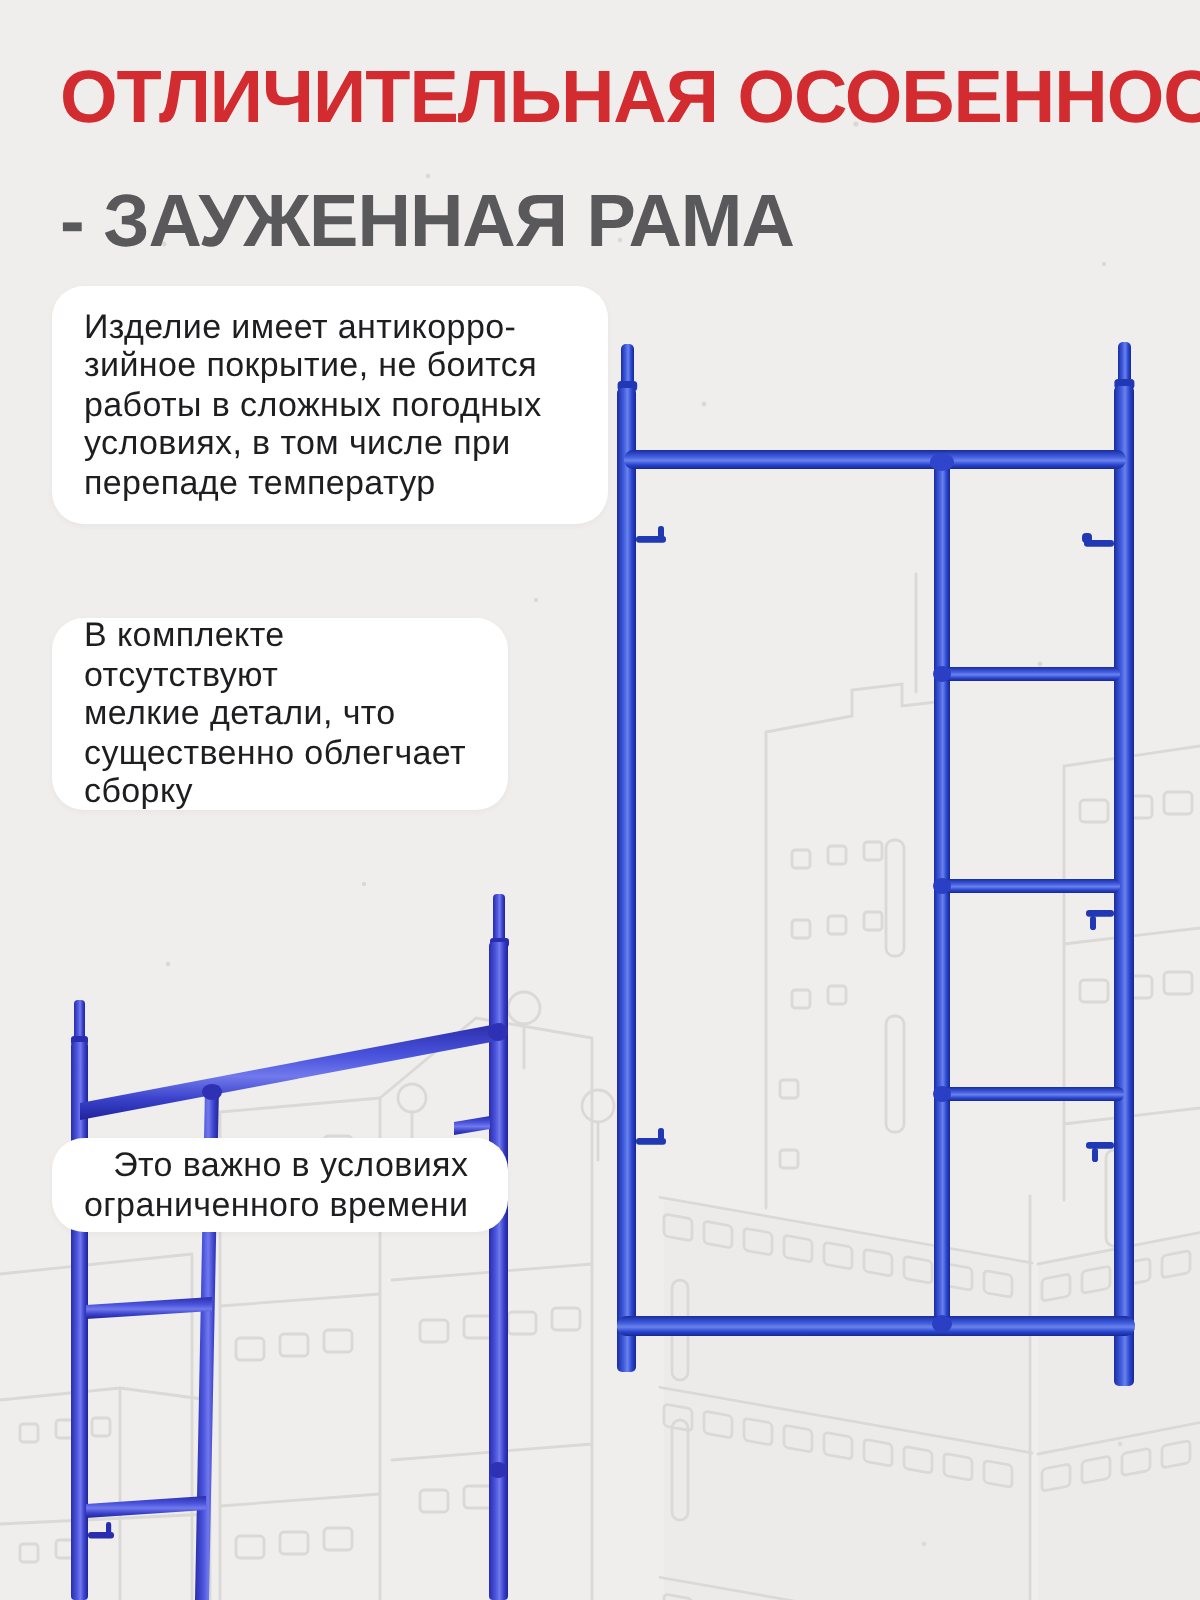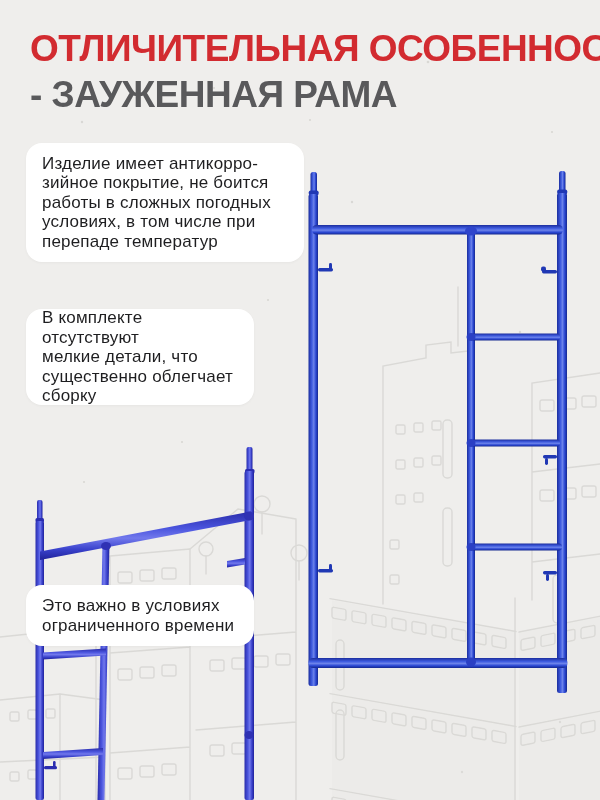--- a/index.html
+++ b/index.html
@@ -11,35 +11,35 @@
     -webkit-font-smoothing:antialiased;
   }
   #scene{position:absolute;left:0;top:0;width:600px;height:800px;display:block;}
   .header{position:absolute;left:30px;top:26px;width:560px;z-index:3;}
   .title{
     font-size:37px;font-weight:700;letter-spacing:-.5px;line-height:46px;
     color:var(--accent-red,#d22b30);white-space:nowrap;
   }
   .subtitle{
     font-size:37px;font-weight:700;letter-spacing:-.5px;line-height:46px;
-    color:var(--subtitle-gray,#59595b);white-space:nowrap;margin-top:0;
+    color:var(--subtitle-gray,#59595b);white-space:nowrap;margin-top:16px;
   }
   .card{
     position:absolute;background:var(--card-background,#ffffff);
     border-radius:16px;z-index:2;display:flex;align-items:center;
     box-shadow:0 1px 3px rgba(0,0,0,.04);
   }
   .card-text{
     padding:0 16px;white-space:pre-line;
     font-size:17px;line-height:19.6px;letter-spacing:.2px;
     color:var(--body-text,#1e1e20);
   }
   #card-1{left:26px;top:143px;width:278px;height:119px;}
   #card-2{left:26px;top:309px;width:228px;height:96px;}
-  #card-3{left:26px;top:585px;width:228px;height:61px;}
+  #card-3{left:26px;top:569px;width:228px;height:47px;text-align:right;}
 </style>
 </head>
 <body>
 
 <div id="page">
 
   <svg id="scene" viewBox="0 0 600 800" xmlns="http://www.w3.org/2000/svg">
     <defs>
       <linearGradient id="gv" x1="0" y1="0" x2="1" y2="0">
         <stop offset="0" stop-color="#1b2d9e"></stop>

